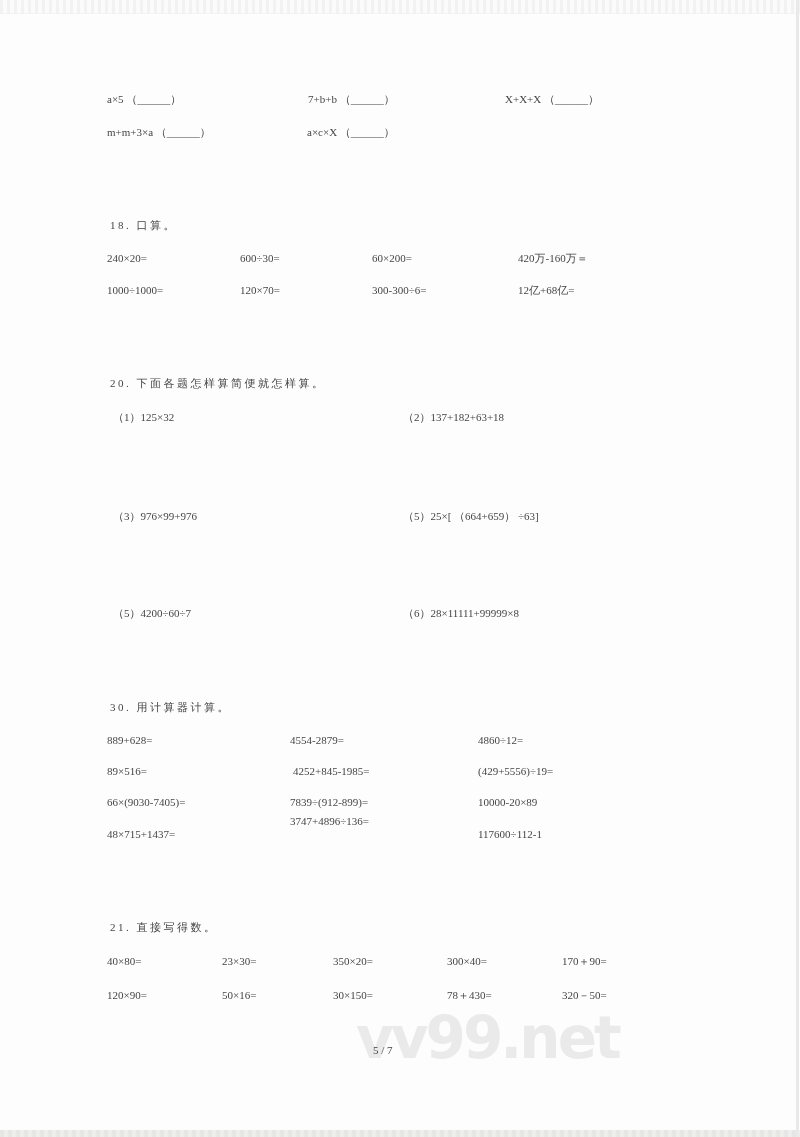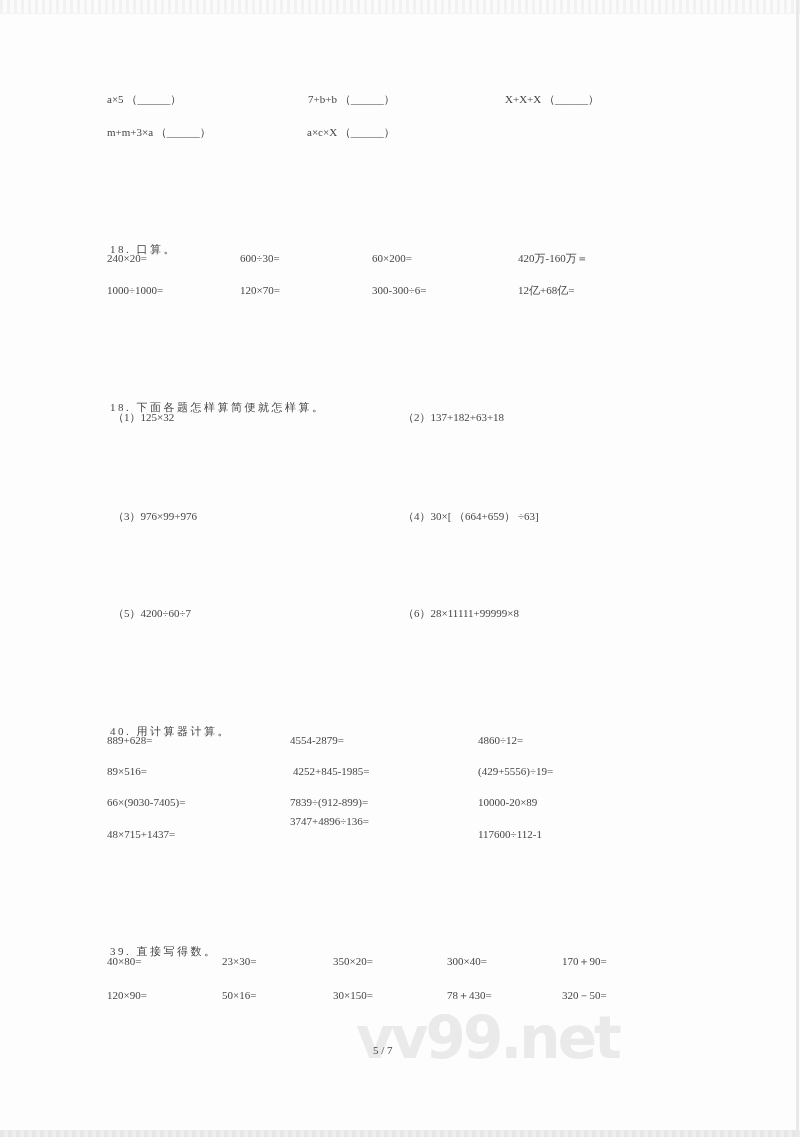--- a/index.html
+++ b/index.html
@@ -32,21 +32,21 @@
     font-family:"DejaVu Sans","Liberation Sans",sans-serif;
     font-weight:700;font-size:58px;line-height:1;letter-spacing:-3px;
     color:var(--watermark);z-index:0;user-select:none;
   }
   .t{
     position:absolute;
     font-size:11px;line-height:19px;
     color:var(--text);
     white-space:pre;z-index:1;
   }
-  .h{letter-spacing:2.5px;margin-top:24px;}
+  .h{letter-spacing:2.5px;}
   .footer{z-index:1;}
 </style>
 </head>
 <body>
 
 <div class="scan-band-top"></div>
 <div class="scan-band-bottom"></div>
 <div class="edge-right"></div>
 
 <div class="watermark">vv99.net</div>
@@ -60,43 +60,43 @@
 <div class="t h" style="top:216px;left:110px">18. 口算。</div>
 <span class="t" style="top:249px;left:107px">240×20=</span>
 <span class="t" style="top:249px;left:240px">600÷30=</span>
 <span class="t" style="top:249px;left:372px">60×200=</span>
 <span class="t" style="top:249px;left:518px">420万-160万＝</span>
 <span class="t" style="top:281px;left:107px">1000÷1000=</span>
 <span class="t" style="top:281px;left:240px">120×70=</span>
 <span class="t" style="top:281px;left:372px">300-300÷6=</span>
 <span class="t" style="top:281px;left:518px">12亿+68亿=</span>
 
-<div class="t h" style="top:374px;left:110px">18. 下面各题怎样算简便就怎样算。</div>
+<div class="t h" style="top:374px;left:110px">20. 下面各题怎样算简便就怎样算。</div>
 <span class="t" style="top:408px;left:113px">（1）125×32</span>
 <span class="t" style="top:408px;left:403px">（2）137+182+63+18</span>
 <span class="t" style="top:507px;left:113px">（3）976×99+976</span>
-<span class="t" style="top:507px;left:403px">（4）30×[ （664+659） ÷63]</span>
+<span class="t" style="top:507px;left:403px">（5）25×[ （664+659） ÷63]</span>
 <span class="t" style="top:604px;left:113px">（5）4200÷60÷7</span>
 <span class="t" style="top:604px;left:403px">（6）28×11111+99999×8</span>
 
-<div class="t h" style="top:698px;left:110px">40. 用计算器计算。</div>
+<div class="t h" style="top:698px;left:110px">30. 用计算器计算。</div>
 <span class="t" style="top:731px;left:107px">889+628=</span>
 <span class="t" style="top:731px;left:290px">4554-2879=</span>
 <span class="t" style="top:731px;left:478px">4860÷12=</span>
 <span class="t" style="top:762px;left:107px">89×516=</span>
 <span class="t" style="top:762px;left:293px">4252+845-1985=</span>
 <span class="t" style="top:762px;left:478px">(429+5556)÷19=</span>
 <span class="t" style="top:793px;left:107px">66×(9030-7405)=</span>
 <span class="t" style="top:793px;left:290px">7839÷(912-899)=</span>
 <span class="t" style="top:793px;left:478px">10000-20×89</span>
 <span class="t" style="top:825px;left:107px">48×715+1437=</span>
 <span class="t" style="top:812px;left:290px">3747+4896÷136=</span>
 <span class="t" style="top:825px;left:478px">117600÷112-1</span>
 
-<div class="t h" style="top:918px;left:110px">39. 直接写得数。</div>
+<div class="t h" style="top:918px;left:110px">21. 直接写得数。</div>
 <span class="t" style="top:952px;left:107px">40×80=</span>
 <span class="t" style="top:952px;left:222px">23×30=</span>
 <span class="t" style="top:952px;left:333px">350×20=</span>
 <span class="t" style="top:952px;left:447px">300×40=</span>
 <span class="t" style="top:952px;left:562px">170＋90=</span>
 <span class="t" style="top:986px;left:107px">120×90=</span>
 <span class="t" style="top:986px;left:222px">50×16=</span>
 <span class="t" style="top:986px;left:333px">30×150=</span>
 <span class="t" style="top:986px;left:447px">78＋430=</span>
 <span class="t" style="top:986px;left:562px">320－50=</span>

